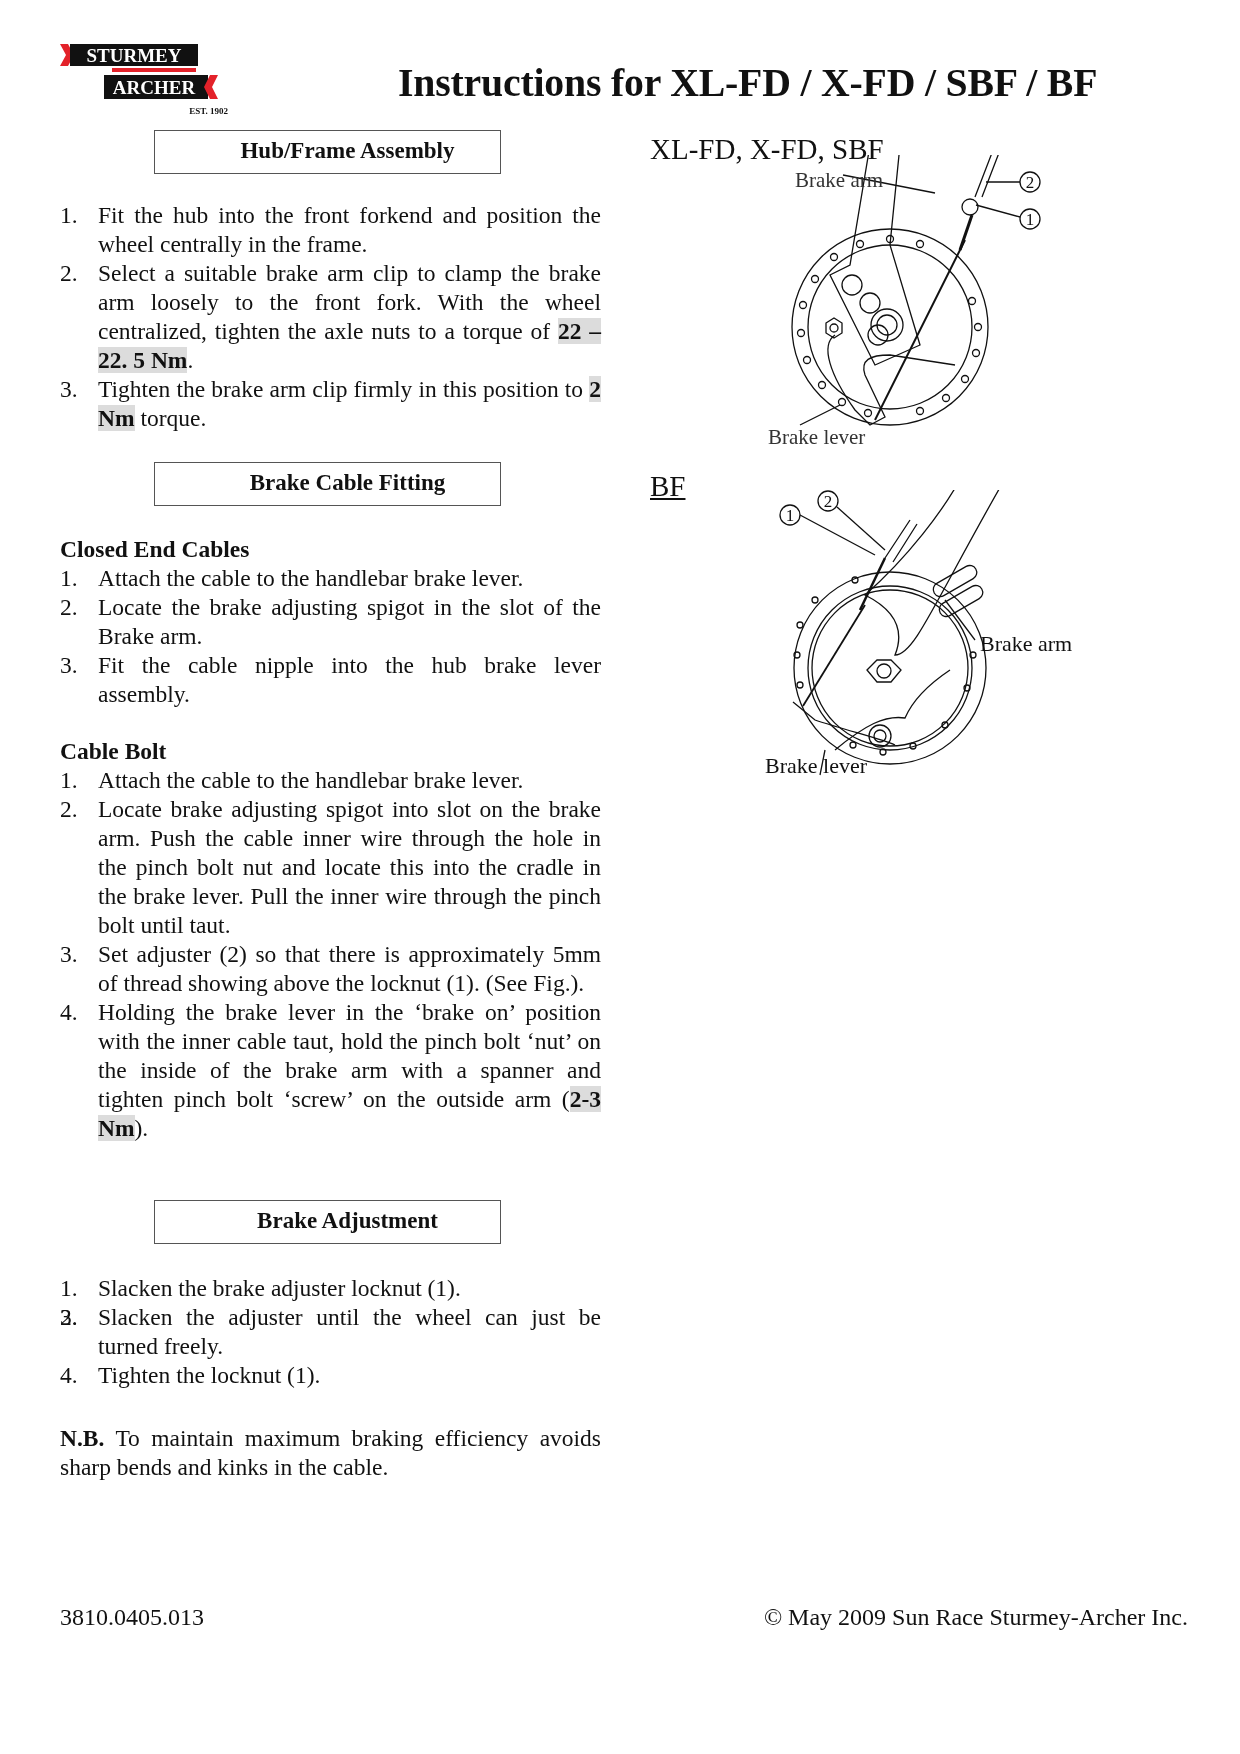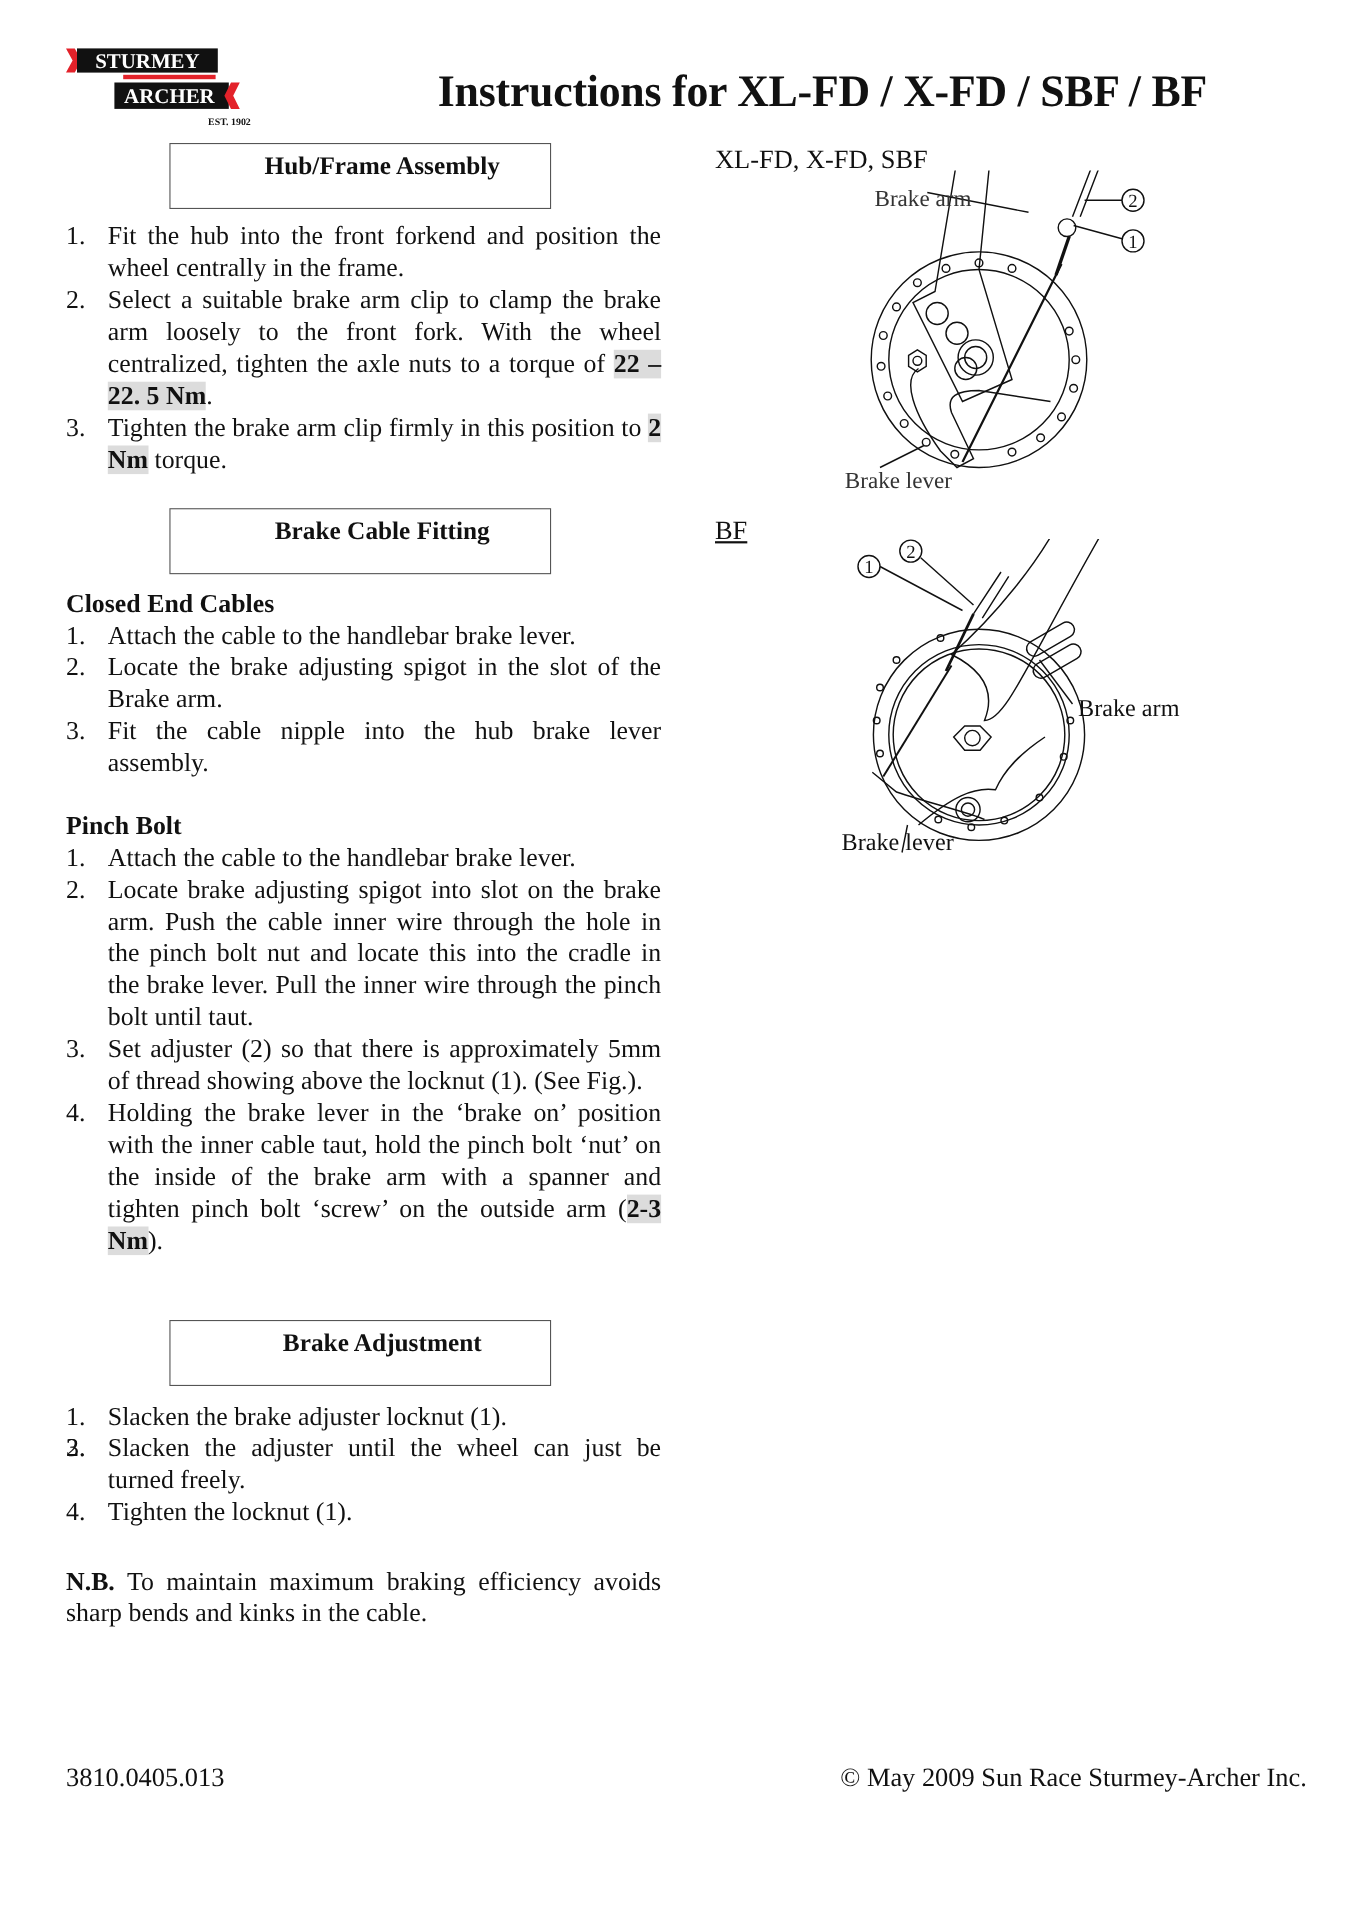--- a/index.html
+++ b/index.html
@@ -2,30 +2,30 @@
 <html><head>
 <meta charset="utf-8">
 <style>
   html, body { margin:0; padding:0; background:#ffffff; }
   body { width:1240px; height:1754px; position:relative; overflow:hidden;
          font-family:"Liberation Serif", "DejaVu Serif", serif; color:#111; }
   .abs { position:absolute; }
   .logo { left:60px; top:42px; width:180px; height:80px; }
   .title { left:398px; top:58px; font-size:41px; font-weight:bold; white-space:nowrap;
            transform:scaleX(0.97); transform-origin:left top; letter-spacing:-0.2px; }
-  .box { position:absolute; left:154px; width:347px; height:60px; border:1.5px solid #555;
+  .box { position:absolute; left:154px; width:347px; height:44px; border:1.5px solid #555;
          box-sizing:border-box; text-align:center; font-weight:bold; font-size:23px; line-height:40px;padding-left:40px; }
   .col { position:absolute; left:60px; width:541px; font-size:23.5px; line-height:29px; }
   .sub { font-weight:bold; }
   ol { list-style:none; margin:0; padding:0; }
   li { position:relative; padding-left:38px; text-align:justify; text-align-last:left; }
   li .num { position:absolute; left:0; top:0; }
   .hl { background:#dcdcdc; font-weight:bold; }
   .nb b { font-weight:bold; }
-  .fig-label { font-size:24px; }
+  .fig-label { font-size:29px; }
   .footer { font-size:24px; top:1604px; }
   svg text { font-family:"Liberation Serif", "DejaVu Serif", serif; }
 </style>
 </head>
 <body>
 
 <div class="abs logo">
   <svg width="180" height="80" viewBox="0 0 180 80">
     <polygon points="0,2 8,2 14,13 8,24 0,24 6,13" fill="#e3222a"></polygon>
     <rect x="10" y="2" width="128" height="22" fill="#111"></rect>
@@ -52,21 +52,21 @@
 <div class="box" style="top:462px;">Brake Cable Fitting</div>
 <div class="col" style="top:535px;">
   <div class="sub">Closed End Cables</div>
   <ol>
     <li><span class="num">1.</span><span>Attach the cable to the handlebar brake lever.</span></li>
     <li><span class="num">2.</span><span>Locate the brake adjusting spigot in the slot of the Brake arm.</span></li>
     <li><span class="num">3.</span><span>Fit the cable nipple into the hub brake lever assembly.</span></li>
   </ol>
 </div>
 <div class="col" style="top:737px;">
-  <div class="sub">Pinch Bolt</div>
+  <div class="sub">Cable Bolt</div>
   <ol>
     <li><span class="num">1.</span><span>Attach the cable to the handlebar brake lever.</span></li>
     <li><span class="num">2.</span><span>Locate brake adjusting spigot into slot on the brake arm. Push the cable inner wire through the hole in the pinch bolt nut and locate this into the cradle in the brake lever. Pull the inner wire through the pinch bolt until taut.</span></li>
     <li><span class="num">3.</span><span>Set adjuster (2) so that there is approximately 5mm of thread showing above the locknut (1). (See Fig.).</span></li>
     <li><span class="num">4.</span><span>Holding the brake lever in the ‘brake on’ position with the inner cable taut, hold the pinch bolt ‘nut’ on the inside of the brake arm with a spanner and tighten pinch bolt ‘screw’ on the outside arm (</span><span class="hl">2-3 Nm</span><span>).</span></li>
   </ol>
 </div>
 
 <div class="box" style="top:1200px;">Brake Adjustment</div>
 <div class="col" style="top:1274px;">

